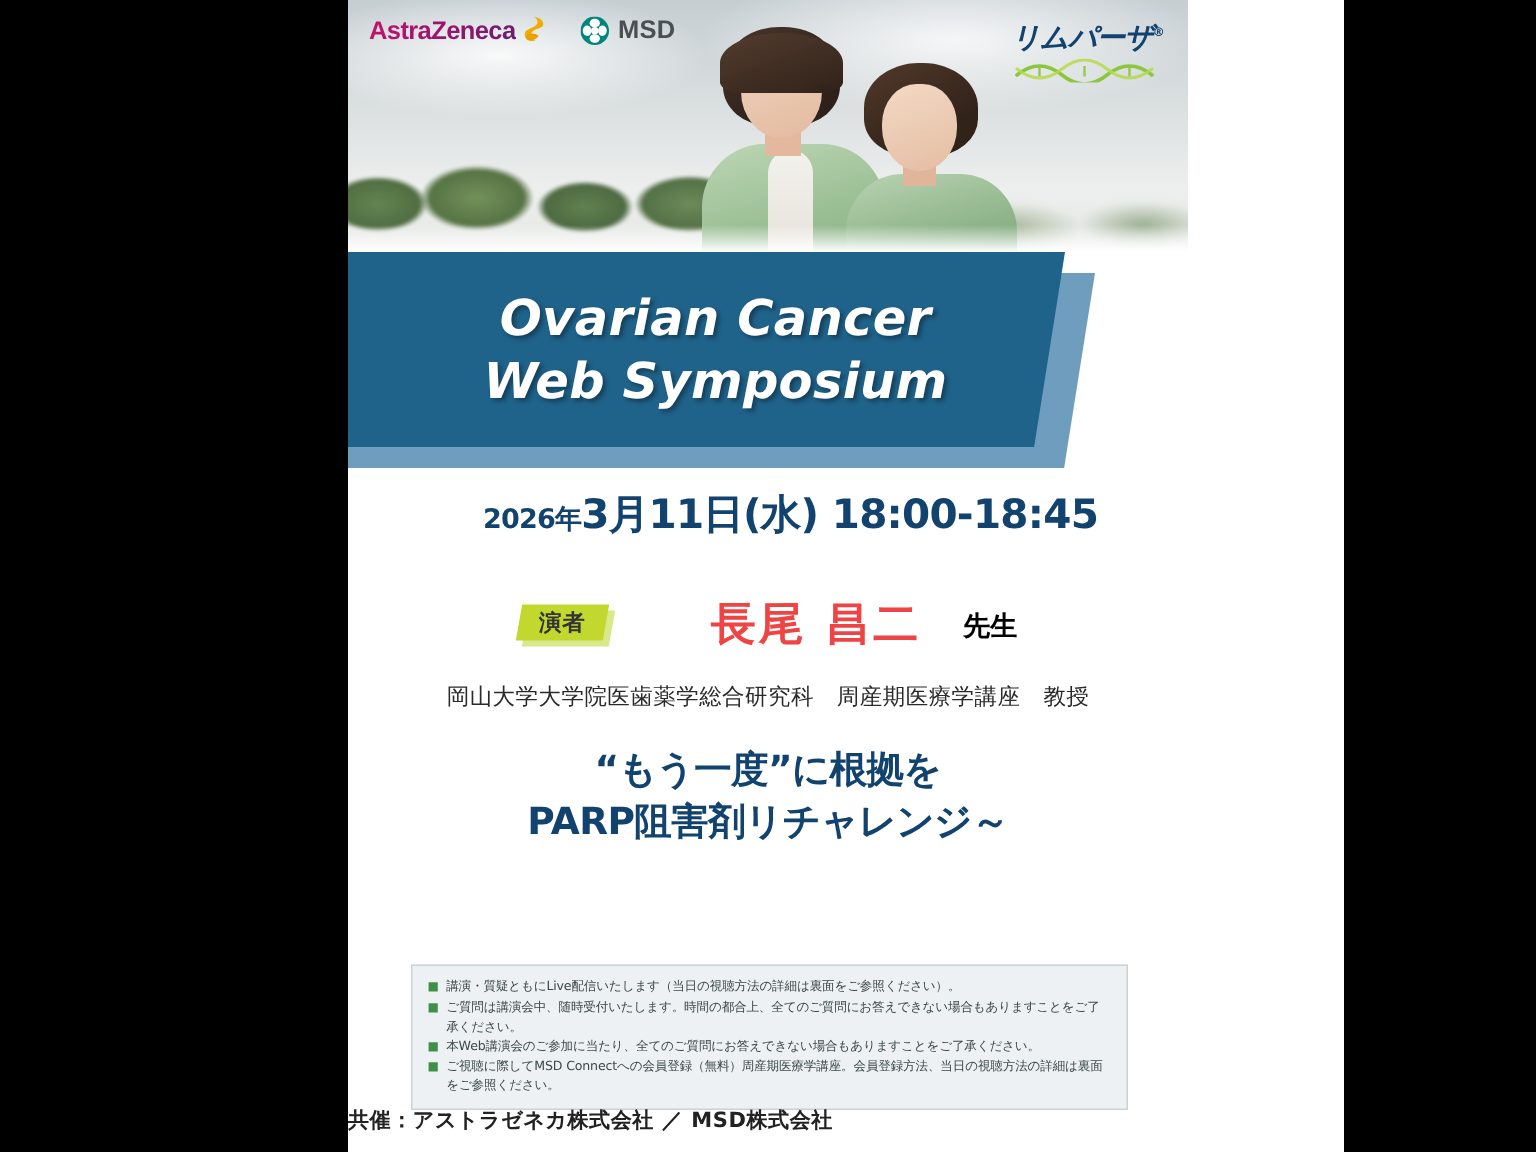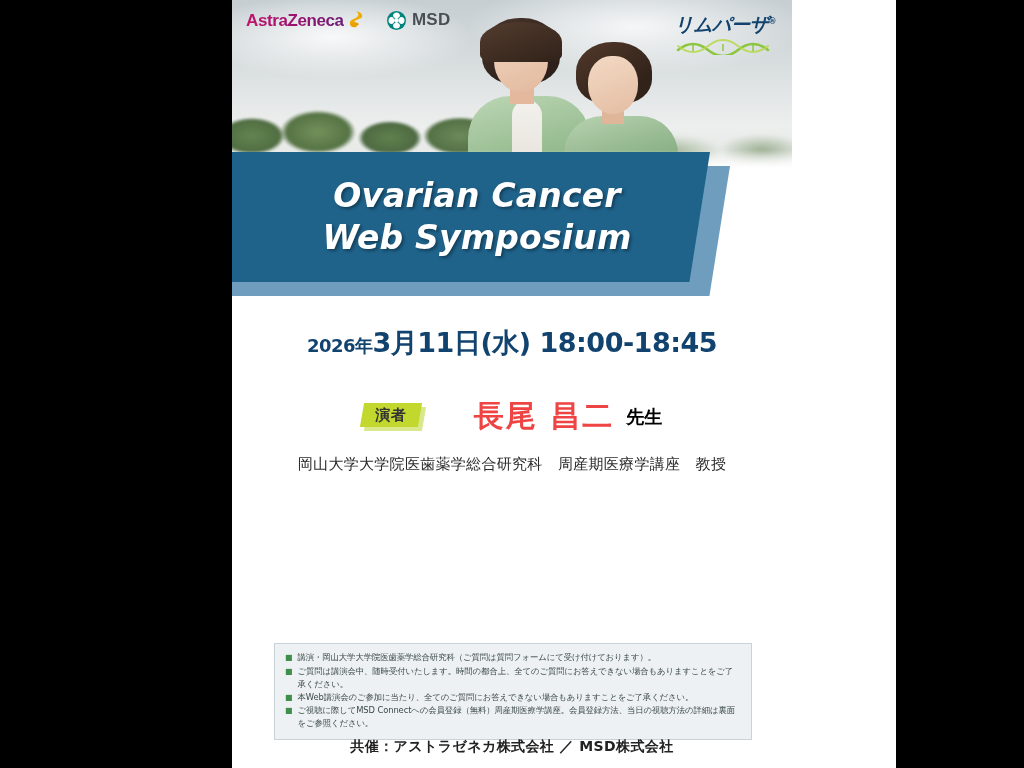--- a/index.html
+++ b/index.html
@@ -61,40 +61,40 @@
   .logo-msd{position:absolute;left:155px;top:10px;display:flex;align-items:center;gap:6px;}
   .msd-mark{width:19px;height:19px;}
   .msd-text{font-size:17px;font-weight:700;color:#4a4f54;letter-spacing:.2px;}
   .logo-lynparza{position:absolute;right:16px;top:12px;width:104px;text-align:right;}
   .lyn-text{font-size:19px;font-weight:700;font-style:italic;color:#12436e;letter-spacing:-.5px;
             font-family:"DejaVu Sans",sans-serif;}
   .lyn-tm{font-size:8px;vertical-align:super;font-style:normal;}
   .lyn-dna{display:block;margin:1px auto 0;width:96px;height:16px;}
 
   
-  .banner-wrap{position:absolute;left:0;top:152px;width:560px;height:150px;}
+  .banner-wrap{position:absolute;left:0;top:168px;width:560px;height:150px;}
   .banner-shadow{position:absolute;left:8px;top:14px;width:490px;height:130px;background:#6e9dbd;
                  transform:skewX(-9deg);transform-origin:top left;}
   .banner-main{position:absolute;left:0;top:0;width:478px;height:130px;background:#1f628a;
                transform:skewX(-9deg);transform-origin:top left;}
   .banner-text{position:absolute;left:0;top:0;width:490px;height:130px;display:flex;flex-direction:column;
                align-items:center;justify-content:center;}
   .banner-text div{font-family:"DejaVu Sans",sans-serif;font-size:33px;font-weight:700;font-style:italic;
                    color:#ffffff;line-height:1.28;letter-spacing:.2px;
                    text-shadow:2px 2px 3px rgba(0,0,0,.35);}
 
   
   .date-row{position:absolute;left:0;top:325px;width:560px;text-align:center;color:#12436e;
-            font-family:"DejaVu Sans",sans-serif;font-weight:700;white-space:nowrap;}
+            font-family:"DejaVu Sans",sans-serif;font-weight:700;white-space:nowrap;padding-left:15px;}
   .date-year{font-size:18px;letter-spacing:-.5px;}
   .date-main{font-size:27px;letter-spacing:-.5px;}
 
   
   .speaker-row{position:absolute;left:0;top:396px;width:560px;display:flex;align-items:center;
-               justify-content:center;gap:0;}
+               justify-content:center;gap:16px;}
   .badge{position:relative;width:60px;height:27px;margin-right:52px;}
   .badge .bshadow{position:absolute;left:4px;top:4px;width:58px;height:24px;background:#d8e88a;
                   transform:skewX(-10deg);}
   .badge .bmain{position:absolute;left:0;top:0;width:58px;height:24px;background:#c3d82e;
                 transform:skewX(-10deg);}
   .badge .blabel{position:absolute;left:0;top:0;width:58px;height:24px;display:flex;align-items:center;
                  justify-content:center;font-size:15px;font-weight:700;color:#333;
                  font-family:"DejaVu Sans",sans-serif;letter-spacing:.5px;}
   .sp-name{font-size:30px;font-weight:700;color:#ef4444;font-family:"DejaVu Sans",sans-serif;letter-spacing:2px;}
   .sp-title{font-size:18px;font-weight:700;color:#000000;font-family:"DejaVu Sans",sans-serif;margin-left:12px;}
@@ -107,21 +107,21 @@
   .lecture div{font-size:25px;letter-spacing:-.4px;}
 
   
   .notes{position:absolute;left:42px;top:643px;width:478px;min-height:78px;background:#eef1f3;
          border:1px solid #c9d2d6;padding:7px 10px 9px;box-sizing:border-box;}
   .note{display:flex;gap:5px;font-size:8.4px;line-height:1.55;color:#3a4a46;
         font-family:"DejaVu Sans",sans-serif;letter-spacing:-.1px;}
   .note .bul{color:#3f8f4a;font-size:8px;line-height:1.7;flex:0 0 auto;}
 
   
-  .footer{position:absolute;left:0;top:738px;width:560px;text-align:center;font-size:14px;font-weight:700;
+  .footer{position:absolute;left:0;top:738px;width:560px;font-size:14px;font-weight:700;
           color:#222;font-family:"DejaVu Sans",sans-serif;letter-spacing:.4px;}
 </style>
 </head>
 <body>
 
 <div class="stage">
   <div class="page">
 
     <div class="hero">
       <div class="sky"></div>
@@ -199,26 +199,28 @@
         <span class="bshadow"></span>
           <span class="bmain"></span>
         <span class="blabel">演者</span>
       </span>
       <span class="sp-name">長尾 昌二</span>
       <span class="sp-title">先生</span>
     </div>
     <div class="affil">岡山大学大学院医歯薬学総合研究科　周産期医療学講座　教授</div>
 
     <div class="lecture">
+      <div>“もう一度”に根拠を</div>
+      <div>PARP阻害剤リチャレンジ～</div>
     </div>
 
     <div class="notes">
       <div class="note">
         <span class="bul">■</span>
-        <span>講演・岡山大学大学院医歯薬学総合研究科（ご質問は質問フォームにて受け付けております）。</span>
+        <span>講演・質疑ともにLive配信いたします（当日の視聴方法の詳細は裏面をご参照ください）。</span>
       </div>
       <div class="note">
         <span class="bul">■</span>
         <span>ご質問は講演会中、随時受付いたします。時間の都合上、全てのご質問にお答えできない場合もありますことをご了承ください。</span>
       </div>
       <div class="note">
         <span class="bul">■</span>
         <span>本Web講演会のご参加に当たり、全てのご質問にお答えできない場合もありますことをご了承ください。</span>
       </div>
       <div class="note">

